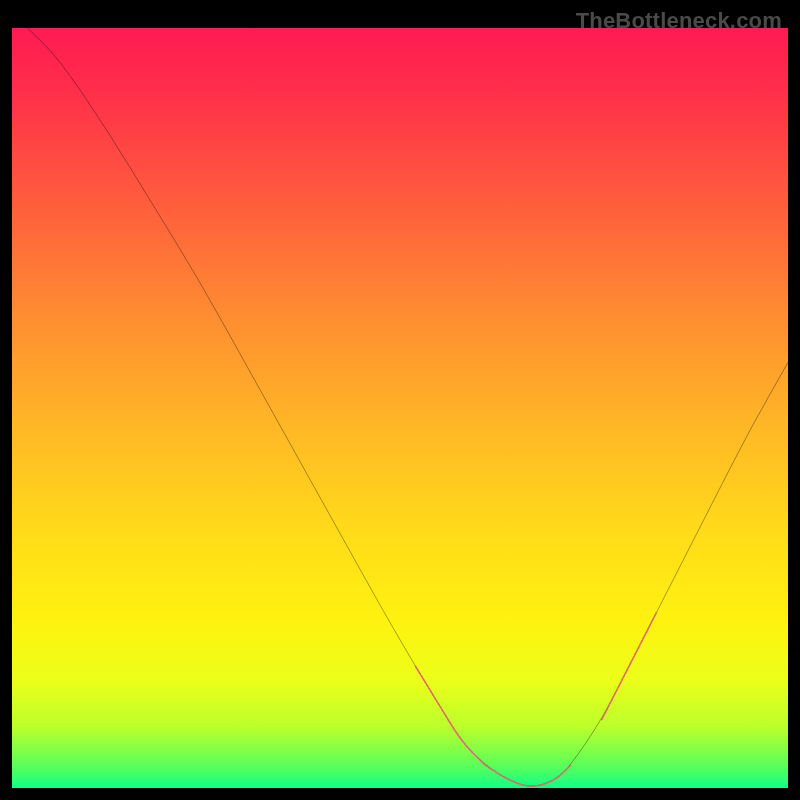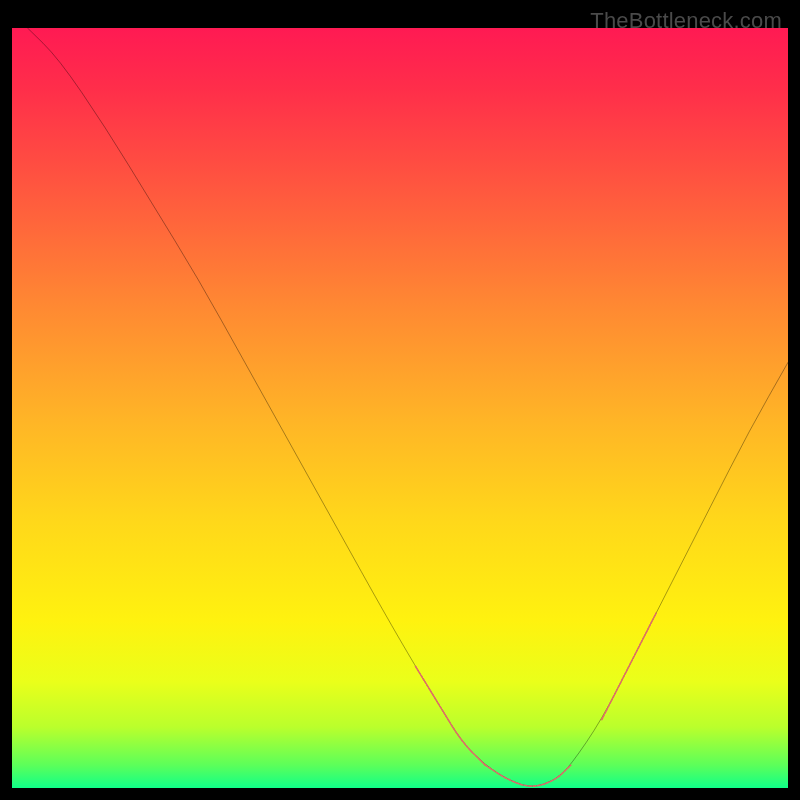--- a/index.html
+++ b/index.html
@@ -53,21 +53,21 @@
     top: 0;
     width: 100%;
     height: 100%;
   }
   .watermark {
     position: absolute;
     top: -4px;
     right: 6px;
     color: #4a4a4a;
     font-size: 22px;
-    font-weight: 400;
+    font-weight: 700;
     letter-spacing: 0.2px;
     user-select: none;
   }
 </style>
 </head>
 <body>
 
 <div class="frame">
 
   <div class="watermark">TheBottleneck.com</div>

